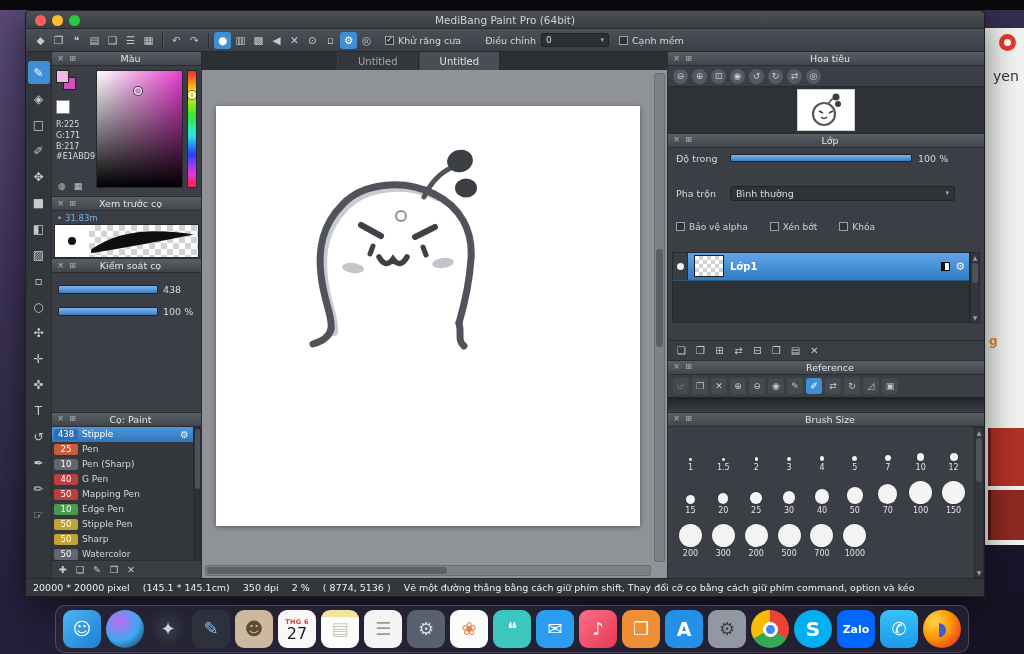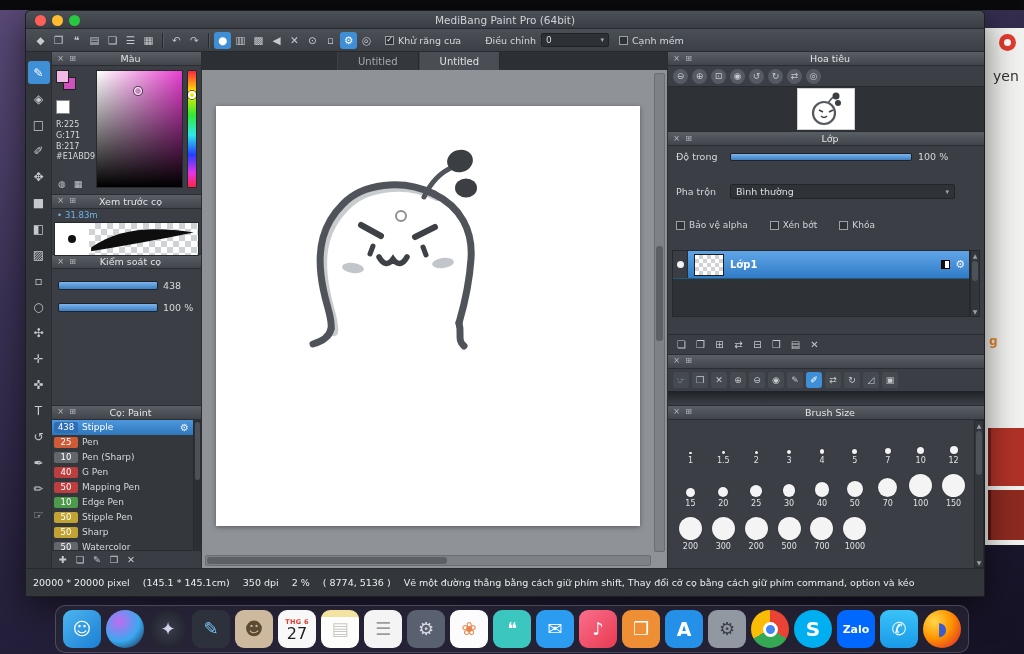--- a/index.html
+++ b/index.html
@@ -158,21 +158,21 @@
   .ref-strip{flex:1;background:linear-gradient(#1e2126,#3c4046);}
 
   .size-body{flex:1;display:flex;min-height:0;}
   .size-grid{flex:1;display:grid;grid-template-columns:repeat(9,1fr);align-content:start;
              padding:5px 4px 2px 6px;row-gap:3px;}
   .size-cell{display:flex;flex-direction:column;align-items:center;justify-content:flex-end;gap:3px;height:40px;}
   .size-dot{background:#f4f4f5;border-radius:50%;flex:none;box-shadow:0 0 1px rgba(0,0,0,.6);}
   .size-label{font-size:8px;color:#e0e2e5;line-height:1;}
 
   
-  .statusbar{height:28px;flex:none;background:#33363b;border-top:1px solid #26292d;display:flex;align-items:center;
+  .statusbar{height:18px;flex:none;background:#33363b;border-top:1px solid #26292d;display:flex;align-items:center;
              gap:13px;padding:0 7px;font-size:9.5px;color:#eceef0;white-space:nowrap;overflow:hidden;}
 
   
   .dock{position:absolute;left:50%;transform:translateX(-50%);bottom:1px;height:48px;
         background:rgba(42,40,56,.62);border:1px solid rgba(255,255,255,.18);border-radius:10px;
         display:flex;align-items:center;padding:0 7px;}
   #dock-icons{display:flex;align-items:center;gap:5px;}
   .dock-icon{width:38px;height:38px;border-radius:9px;display:flex;flex-direction:column;align-items:center;
              justify-content:center;overflow:hidden;flex:none;position:relative;}
   .dock-icon.round{border-radius:50%;}
@@ -537,20 +537,21 @@
                 <span class="icon-btn">▤</span>
                 <span class="icon-btn">✕</span>
               </div>
           </div>
         </div>
 
         <div class="panel" style="height:52px;">
           <div class="phead">
             <span class="ph-ic">×</span>
             <span class="ph-ic">⊞</span>
+            <span class="ph-title">Reference</span>
           </div>
           <div class="pbody" style="display:flex;flex-direction:column;">
             <div class="ref-toolbar" id="ref-icons">
                 <span class="icon-btn">☞</span>
                 <span class="icon-btn">❒</span>
                 <span class="icon-btn">✕</span>
                 <span class="icon-btn">⊕</span>
                 <span class="icon-btn">⊖</span>
                 <span class="icon-btn">◉</span>
                 <span class="icon-btn">✎</span>

